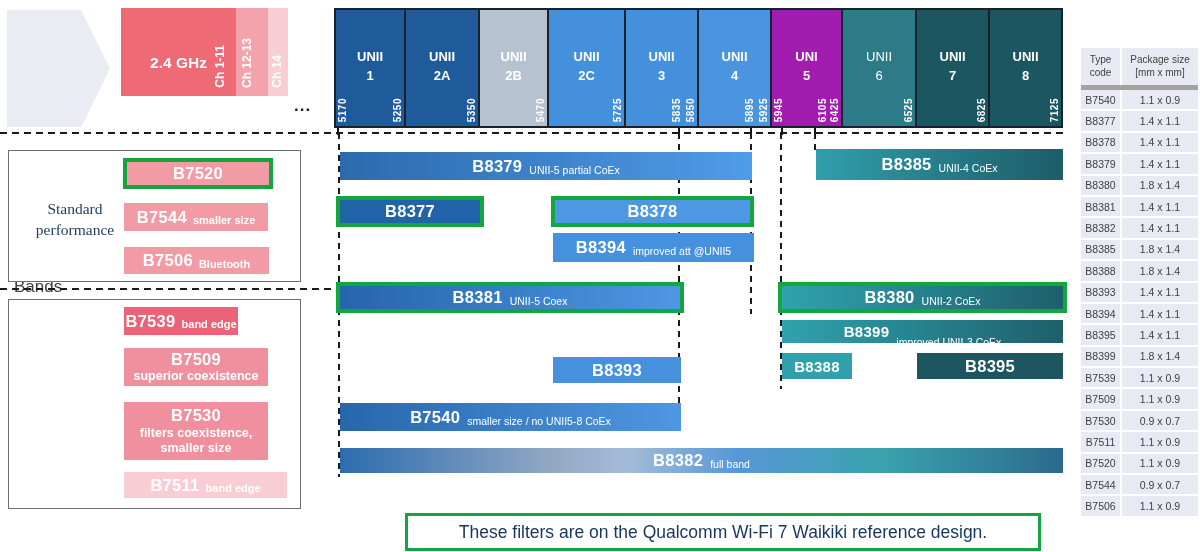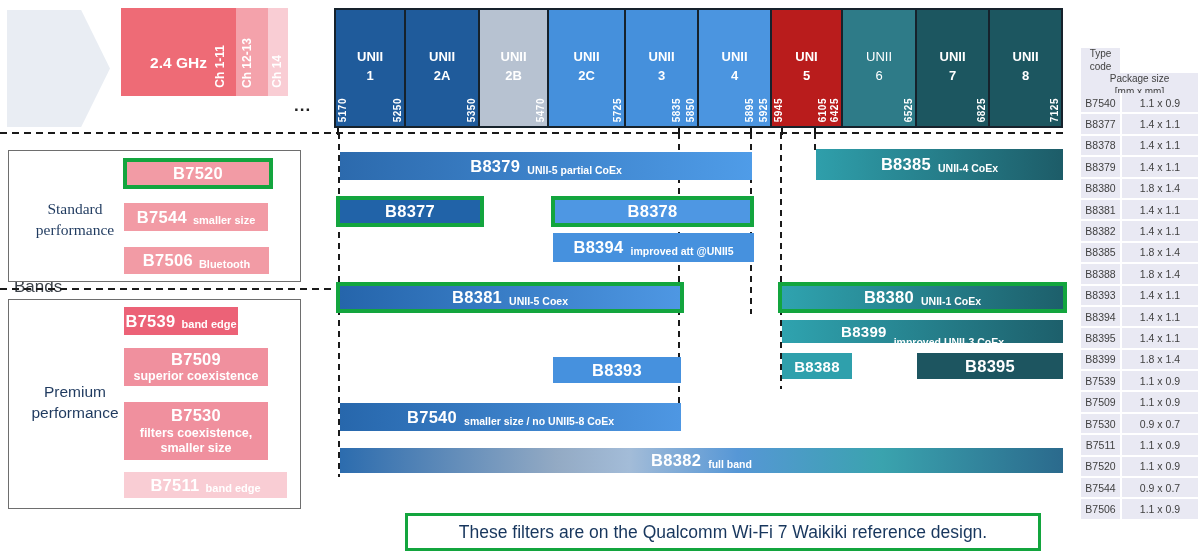--- a/index.html
+++ b/index.html
@@ -44,26 +44,26 @@
          color:#fff;box-sizing:border-box;}
   .pcode{font-weight:700;font-size:16.5px;letter-spacing:.3px;}
   .psfx{font-size:11px;font-weight:600;margin-top:6px;}
   .pstack{flex-direction:column;gap:0;line-height:1.2;}
   .pstack .psfx{margin-top:0;font-size:12.5px;font-weight:700;}
 
   
   .bar{position:absolute;display:flex;align-items:center;justify-content:center;gap:7px;
        color:#fff;box-sizing:border-box;}
   .code{font-weight:700;font-size:16.5px;letter-spacing:.3px;}
-  .sfx{font-size:10.5px;font-weight:700;margin-top:7px;white-space:nowrap;}
+  .sfx{font-size:10.5px;font-weight:400;margin-top:7px;white-space:nowrap;}
   .g{border:4px solid #13a53e;}
 
   
   .ptable{position:absolute;left:1081px;top:48px;width:117px;color:#3f3f3f;}
-  .thead{display:flex;height:37px;border-bottom:8px solid #a3a3a3;font-size:10px;line-height:1.25;flex-direction:column;}
+  .thead{display:flex;height:37px;border-bottom:5px solid #a3a3a3;font-size:10px;line-height:1.25;}
   .trow{display:flex;height:19.4px;border-bottom:2px solid #fff;font-size:10.5px;}
   .tc1{width:41px;background:#e9e9f3;border-right:2px solid #fff;display:flex;align-items:center;
        justify-content:center;text-align:center;box-sizing:border-box;}
   .tc2{flex:1;background:#e9e9f3;display:flex;flex-direction:column;align-items:center;
        justify-content:center;}
 
   
   .caption{position:absolute;left:405px;top:513px;width:630px;height:32px;border:3px solid #13a53e;
            background:#fff;display:flex;align-items:center;justify-content:center;
            font-size:17.5px;color:#17365d;box-sizing:content-box;}
@@ -126,21 +126,21 @@
       <span class="freq fr">5850</span>
     </div>
     <div class="ublock" style="left:363px;width:73px;background:#4b95e0;">
       <div class="uname">
           <div>UNII</div>
           <div>4</div>
         </div>
       <span class="freq fr2" style="position:absolute;bottom:4px;writing-mode:vertical-rl;transform:rotate(180deg);font-size:10px;font-weight:600;color:#fff;">5895</span>
       <span class="freq fr">5925</span>
     </div>
-    <div class="ublock" style="left:436px;width:71px;background:#b91c1c;">
+    <div class="ublock" style="left:436px;width:71px;background:#a21caf;">
       <div class="uname">
           <div>UNI</div>
           <div>5</div>
         </div>
       <span class="freq fl">5945</span>
       <span class="freq fmid">6105</span>
       <span class="freq fr">6425</span>
     </div>
     <div class="ublock" style="left:507px;width:74px;background:#2e7b88;">
       <div class="uname w400">
@@ -188,21 +188,20 @@
       <span class="pcode">B7544</span>
       <span class="psfx">smaller size</span>
     </div>
     <div class="pitem" style="left:115px;top:96px;width:145px;height:27px;background:#f29ba5;">
       <span class="pcode">B7506</span>
       <span class="psfx">Bluetooth</span>
     </div>
   </div>
 
   <div class="panel" style="top:299px;height:208px;">
-    <div class="ptitle" style="left:10px;top:82px;width:112px;">Premium performance</div>
     <div class="pitem" style="left:115px;top:7px;width:114px;height:28px;background:#ec6277;">
       <span class="pcode">B7539</span>
       <span class="psfx">band edge</span>
     </div>
     <div class="pitem pstack" style="left:115px;top:48px;width:144px;height:38px;background:#f0909e;">
       <span class="pcode">B7509</span>
       <span class="psfx">superior coexistence</span>
     </div>
     <div class="pitem pstack" style="left:115px;top:102px;width:144px;height:58px;background:#f0909e;">
       <span class="pcode">B7530</span>
@@ -232,21 +231,21 @@
   <div class="bar" style="left:553px;top:233px;width:201px;height:29px;background:#4691de;">
     <span class="code">B8394</span>
     <span class="sfx">improved att @UNII5</span>
   </div>
   <div class="bar g" style="left:336px;top:282px;width:348px;height:31px;background:linear-gradient(90deg,#2565ab,#4e97e3);">
     <span class="code">B8381</span>
     <span class="sfx">UNII-5 Coex</span>
   </div>
   <div class="bar g" style="left:778px;top:282px;width:289px;height:31px;background:linear-gradient(90deg,#2fa3af,#1d5f6b);">
     <span class="code">B8380</span>
-    <span class="sfx">UNII-1 CoEx</span>
+    <span class="sfx">UNII-2 CoEx</span>
   </div>
   <div class="bar" style="left:782px;top:320px;width:281px;height:23px;background:linear-gradient(90deg,#2fa3af,#1d5f6b);">
     <span class="code" style="font-size:15px;">B8399</span>
     <span class="sfx" style="margin-top:20px;">improved UNII-3 CoEx</span>
   </div>
   <div class="bar" style="left:553px;top:357px;width:128px;height:26px;background:#4691de;">
     <span class="code">B8393</span>
   </div>
   <div class="bar" style="left:782px;top:353px;width:70px;height:26px;background:#2fa0ac;">
     <span class="code" style="font-size:15px;">B8388</span>

